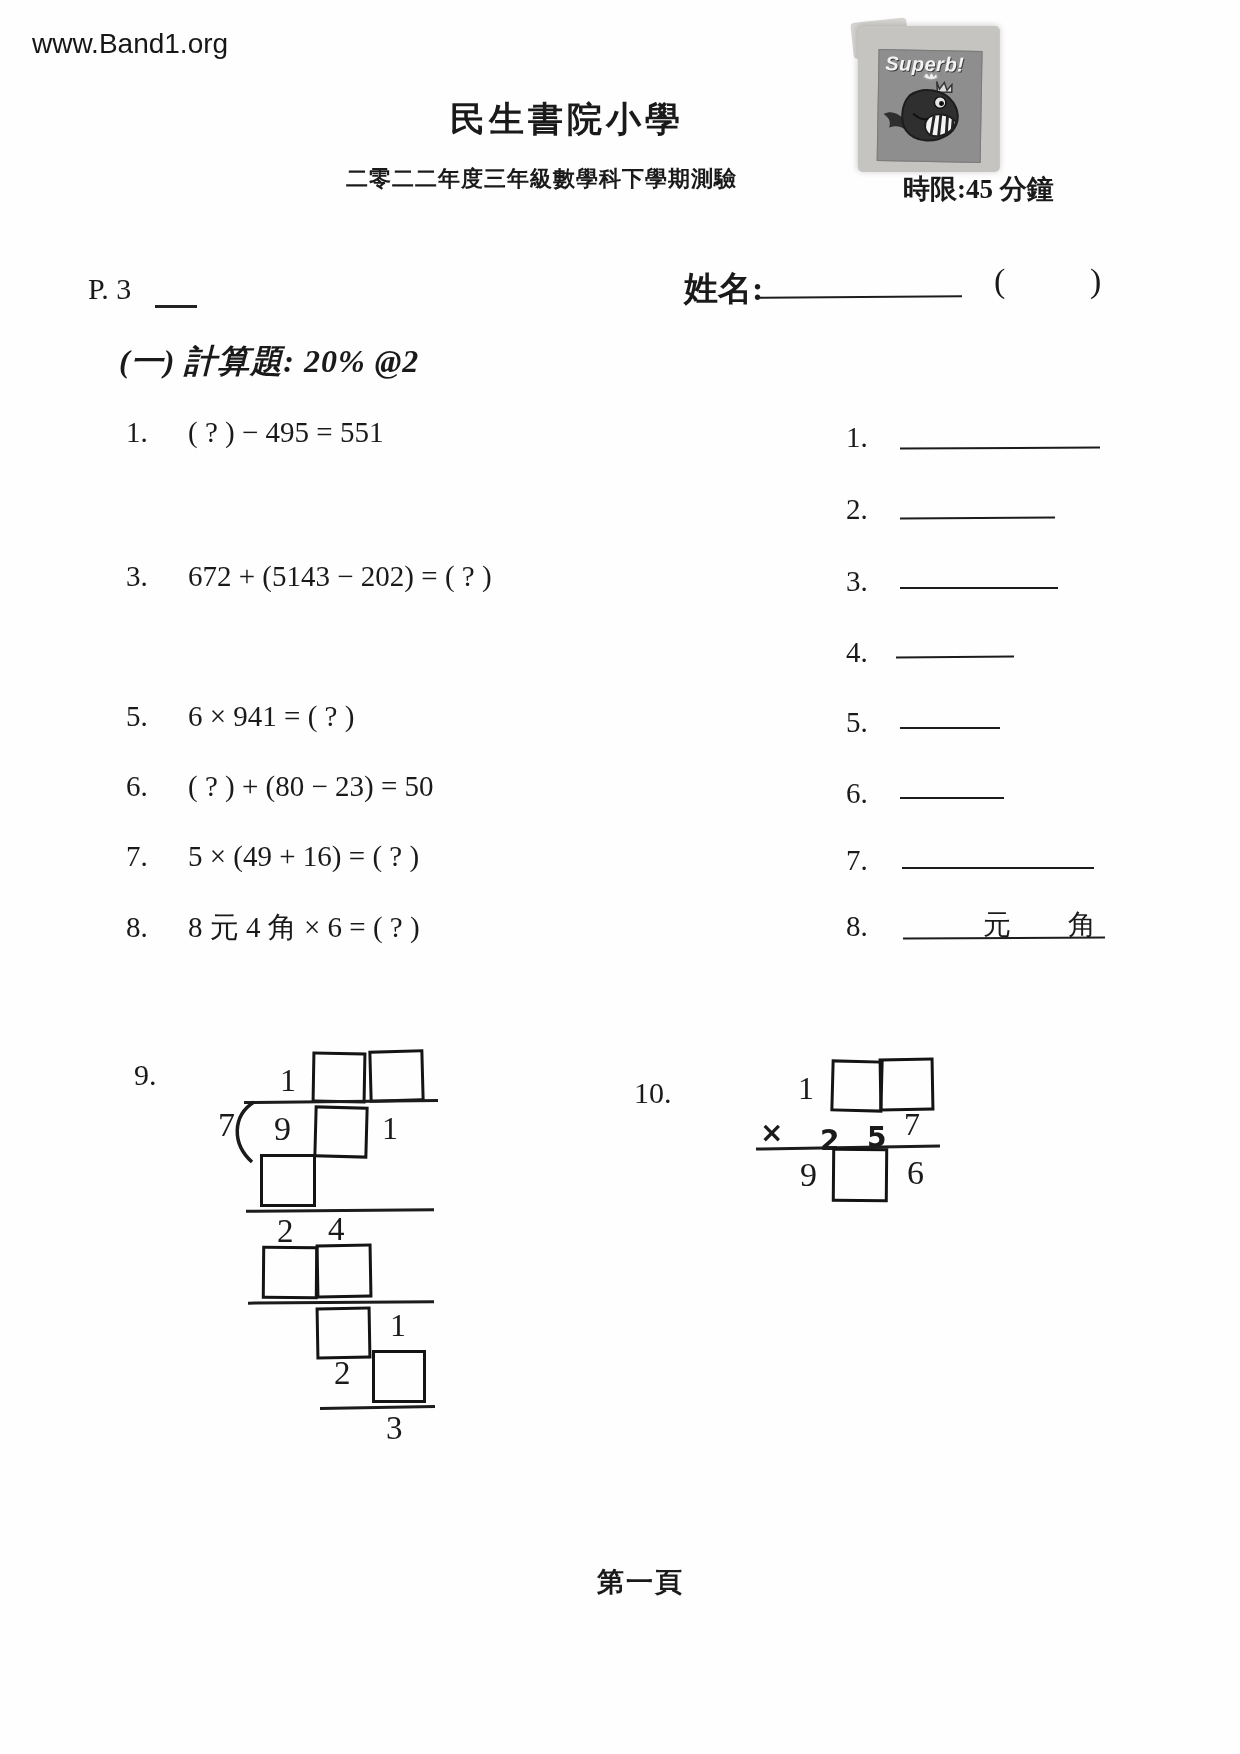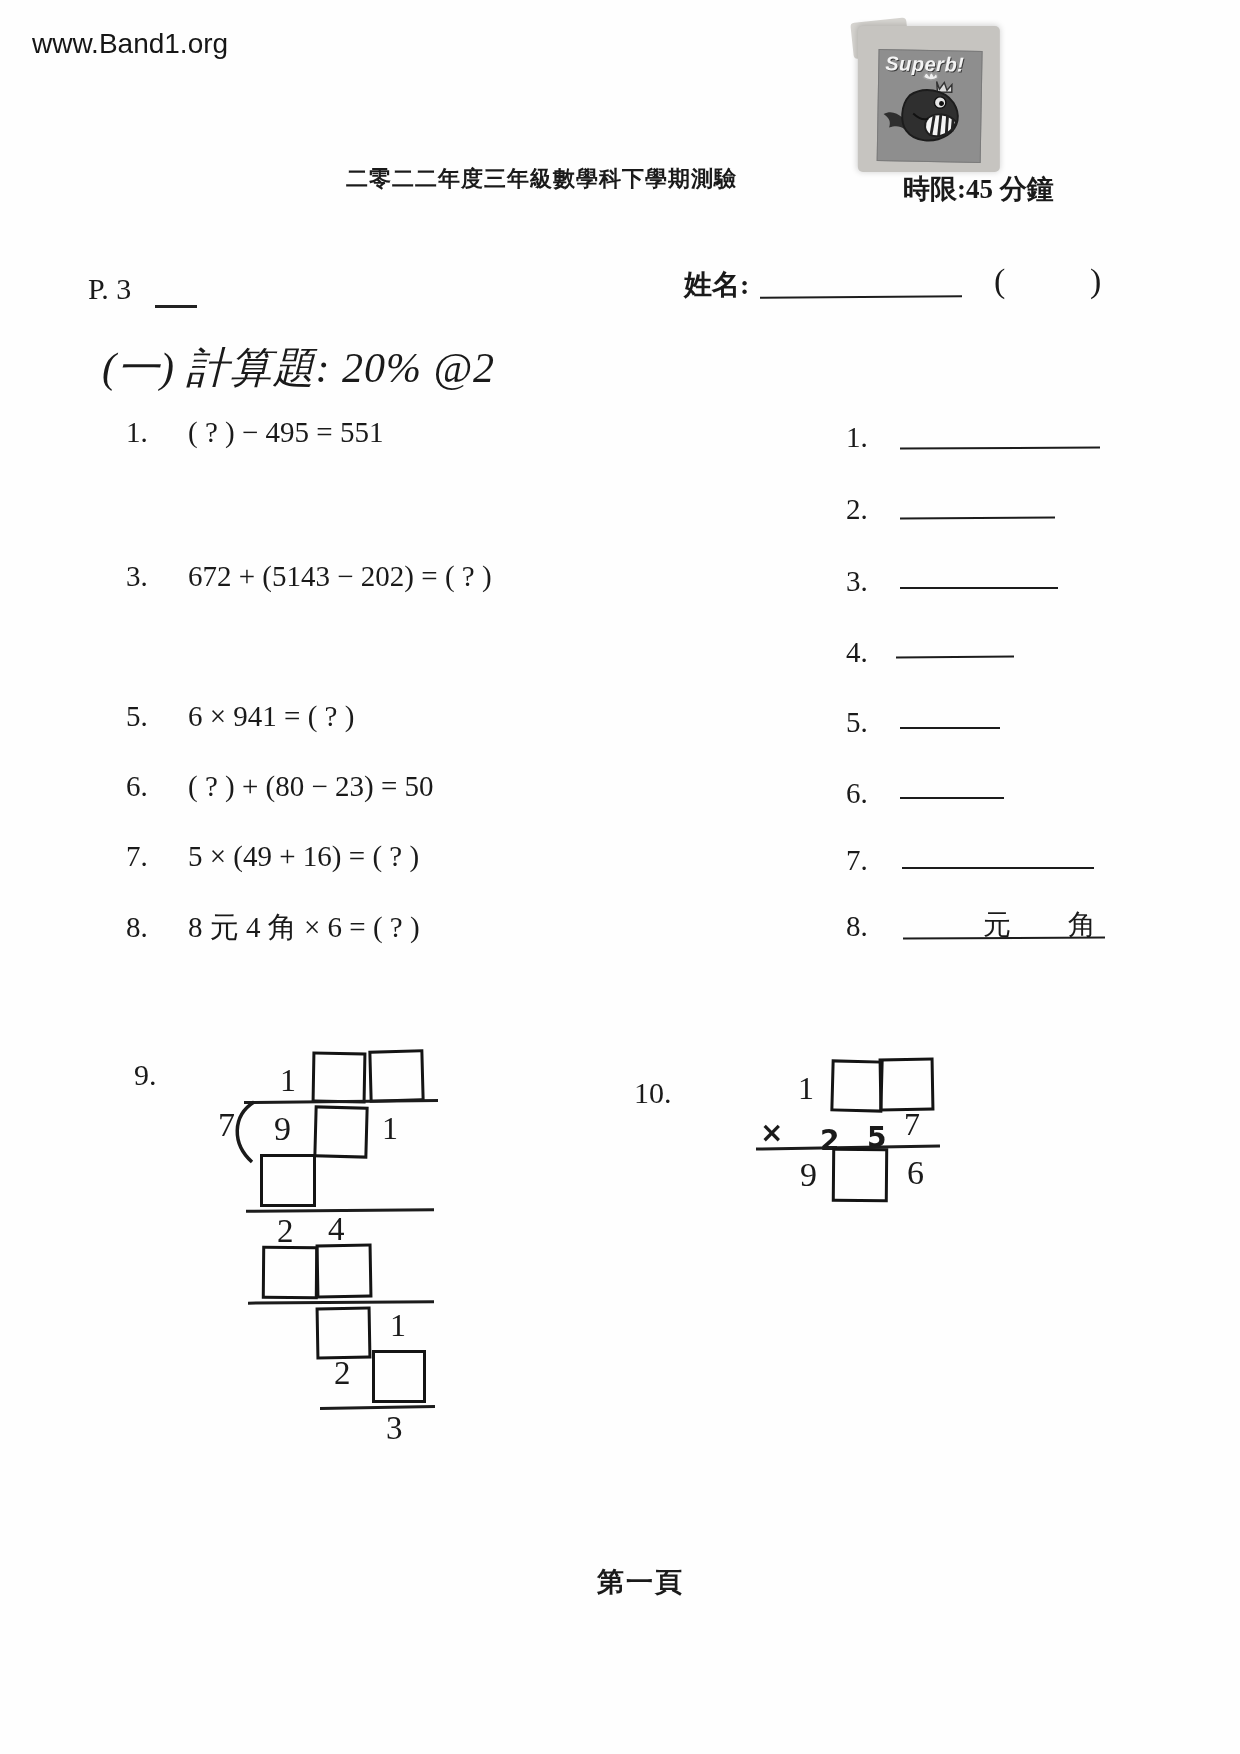--- a/index.html
+++ b/index.html
@@ -9,24 +9,24 @@
     font-family:"Liberation Serif","DejaVu Serif",serif;color:#1a1a1a;
   }
   .abs{position:absolute;}
   .watermark{left:32px;top:28px;font-family:"Liberation Sans","DejaVu Sans",sans-serif;
     font-size:28px;color:#161616;}
   .school-name{left:450px;top:96px;font-size:35px;letter-spacing:4px;font-weight:600;}
   .exam-title{left:314px;top:164px;font-size:22px;letter-spacing:1px;font-weight:600;margin-left:32px;}
   .time-limit{left:903px;top:171px;font-size:27px;font-weight:600;}
   .page-num{left:88px;top:272px;font-size:30px;}
   .score-line{left:155px;top:305px;width:42px;border-top:3px solid #222;}
-  .name-label{left:684px;top:266px;font-size:28px;font-weight:600;}
+  .name-label{left:684px;top:266px;font-size:34px;font-weight:600;}
   .name-line{left:760px;top:296px;width:202px;border-top:2.5px solid #1d1d1d;transform:rotate(-0.4deg);}
   .paren{font-size:34px;top:262px;}
-  .sec-head{left:102px;top:340px;font-size:42px;font-weight:normal;font-style:italic;letter-spacing:1px;}
+  .sec-head{left:119px;top:340px;font-size:32px;font-weight:bold;font-style:italic;letter-spacing:1px;}
   .q-row{left:126px;font-size:29px;white-space:nowrap;}
   .q-no{display:inline-block;width:62px;}
   .a-no{font-size:29px;left:846px;}
   .a-line{border-top:2.5px solid #1c1c1c;}
   .unit{font-size:28px;}
   .box{position:absolute;border:3px solid #141414;background:transparent;}
   .hline{position:absolute;border-top:3px solid #1c1c1c;}
   .digit{position:absolute;}
   .diagram{position:absolute;}
   .footer-text{left:597px;top:1564px;font-size:27px;font-weight:600;letter-spacing:2px;}
@@ -66,20 +66,21 @@
         <path d="M63 47 L61 70" stroke="#232323" stroke-width="3" fill="none"></path>
         <path d="M70 48 L69 69" stroke="#232323" stroke-width="3" fill="none"></path>
         <path d="M76 52 L75 65" stroke="#232323" stroke-width="3" fill="none"></path>
         <circle cx="62" cy="35" r="6" fill="#e6e6e6" stroke="#111" stroke-width="1.5"></circle>
         <circle cx="63.5" cy="36" r="2.6" fill="#111"></circle>
         <path d="M34 47 Q43 55 50 52" stroke="#111" stroke-width="2" fill="none"></path>
       </svg>
     </div>
   </div>
 
+  <div class="abs school-name">民生書院小學</div>
   <div class="abs exam-title">二零二二年度三年級數學科下學期測驗</div>
   <div class="abs time-limit">時限:45 分鐘</div>
 
   <div class="abs page-num">P. 3</div>
   <div class="abs score-line"></div>
   <div class="abs name-label">姓名:</div>
   <div class="abs name-line"></div>
   <div class="abs paren" style="left:994px;">(</div>
   <div class="abs paren" style="left:1090px;">)</div>
 

